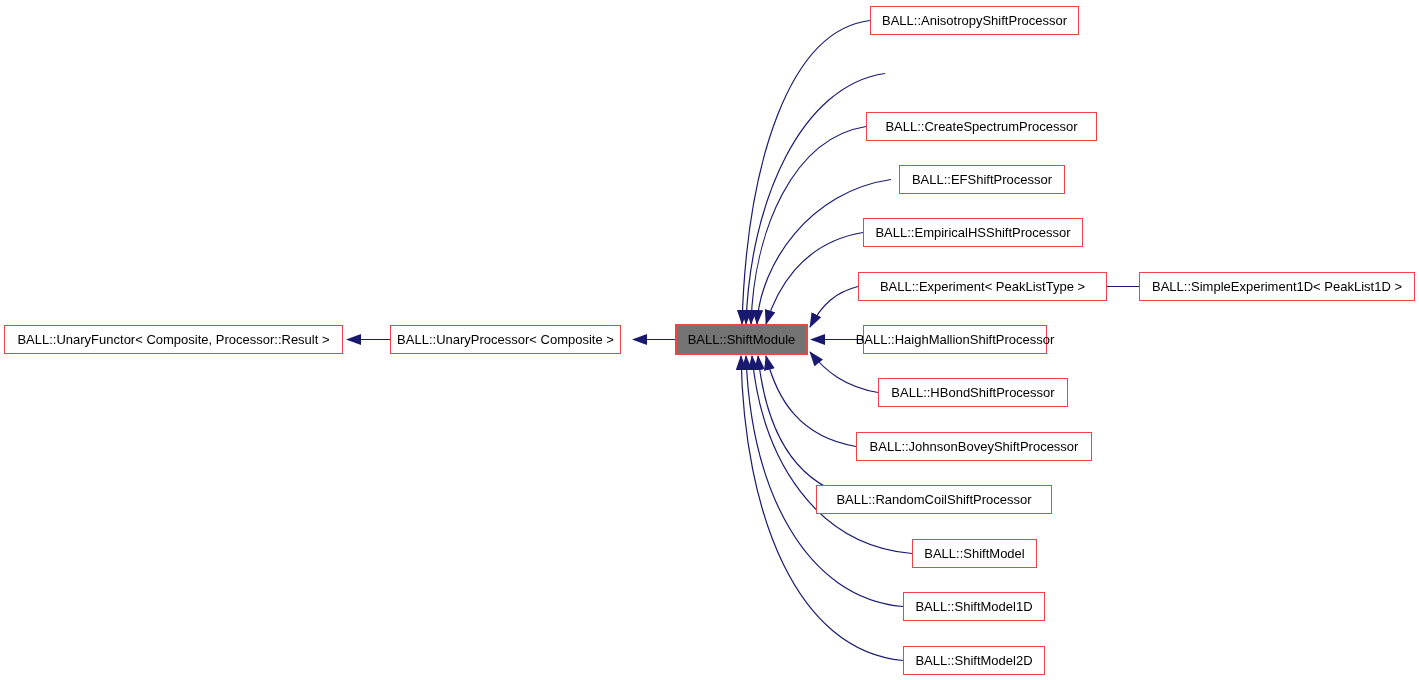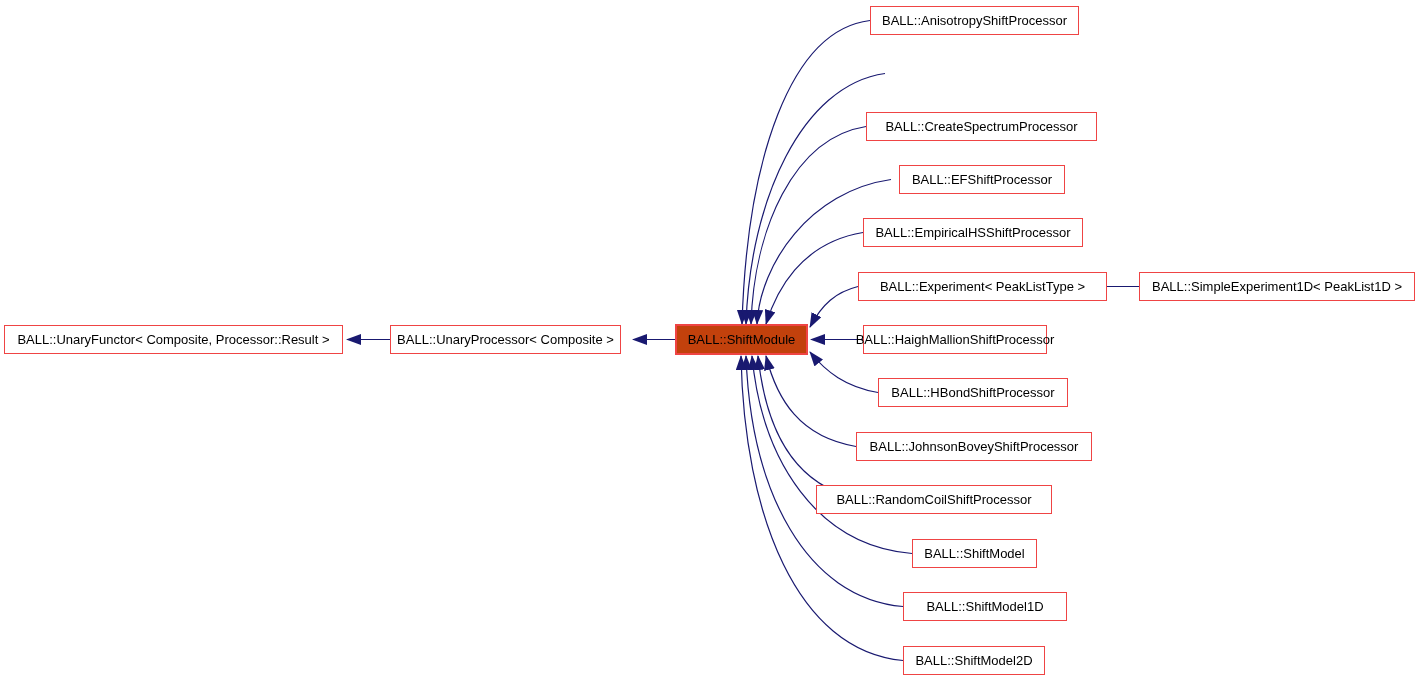--- a/index.html
+++ b/index.html
@@ -24,21 +24,21 @@
     background: #ffffff;
     display: flex;
     align-items: center;
     justify-content: center;
     font-size: 13px;
     color: #000000;
     white-space: nowrap;
     cursor: pointer;
   }
   .node.highlight {
-    background: #c2410c;
+    background: #737373;
     border-width: 2px;
     cursor: default;
   }
 </style>
 </head>
 <body>
 
 <div class="stage">
 
   <svg class="edges" viewBox="0 0 1419 680" xmlns="http://www.w3.org/2000/svg">
@@ -118,21 +118,21 @@
   </div>
 
   <div class="node" style="left:816px; top:485px; width:236px;">
     <span>BALL::RandomCoilShiftProcessor</span>
   </div>
 
   <div class="node" style="left:912px; top:539px; width:125px;">
     <span>BALL::ShiftModel</span>
   </div>
 
-  <div class="node" style="left:903px; top:592px; width:164px;">
+  <div class="node" style="left:903px; top:592px; width:142px;">
     <span>BALL::ShiftModel1D</span>
   </div>
 
   <div class="node" style="left:903px; top:646px; width:142px;">
     <span>BALL::ShiftModel2D</span>
   </div>
 
 </div>
 
 </body></html>

